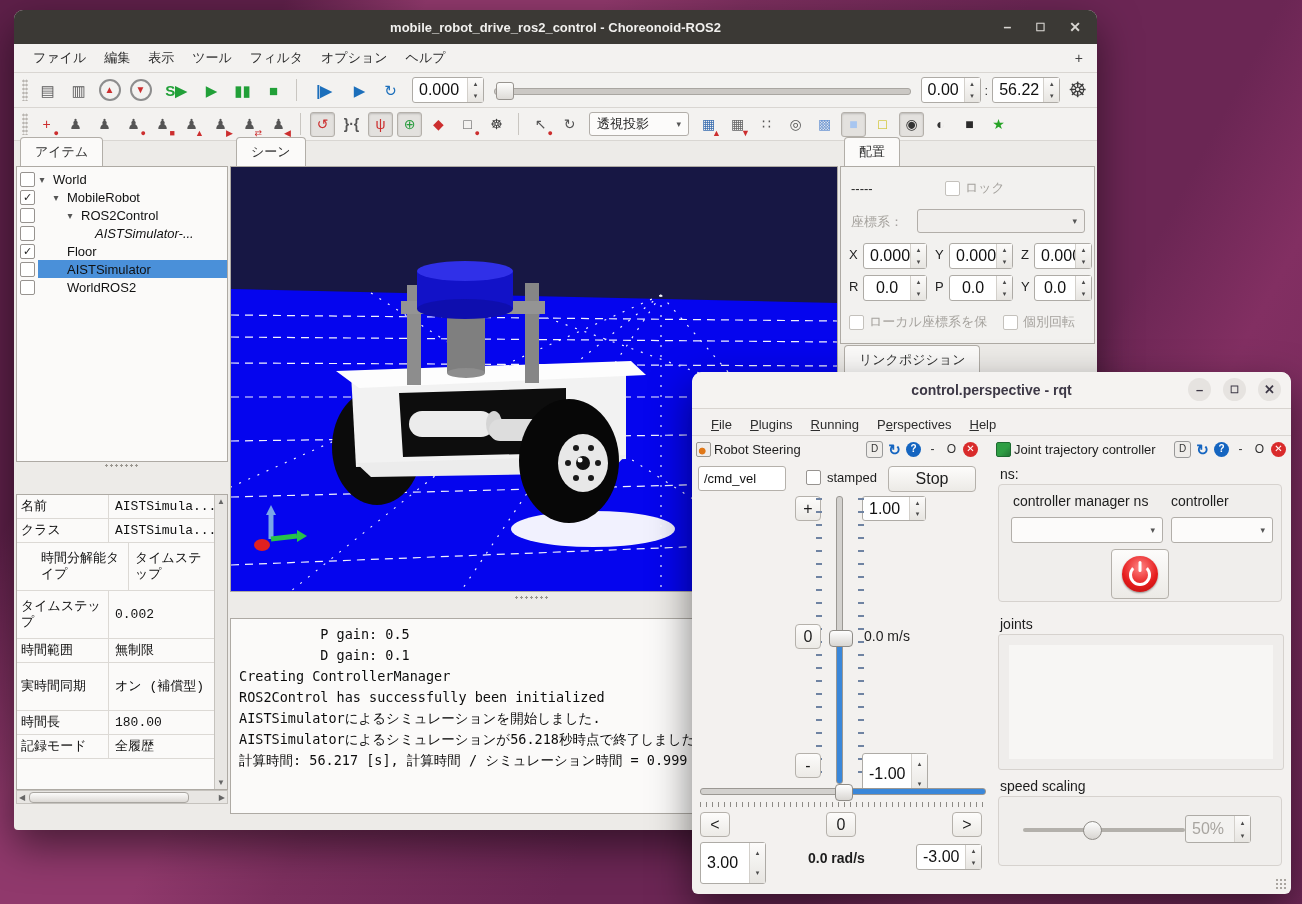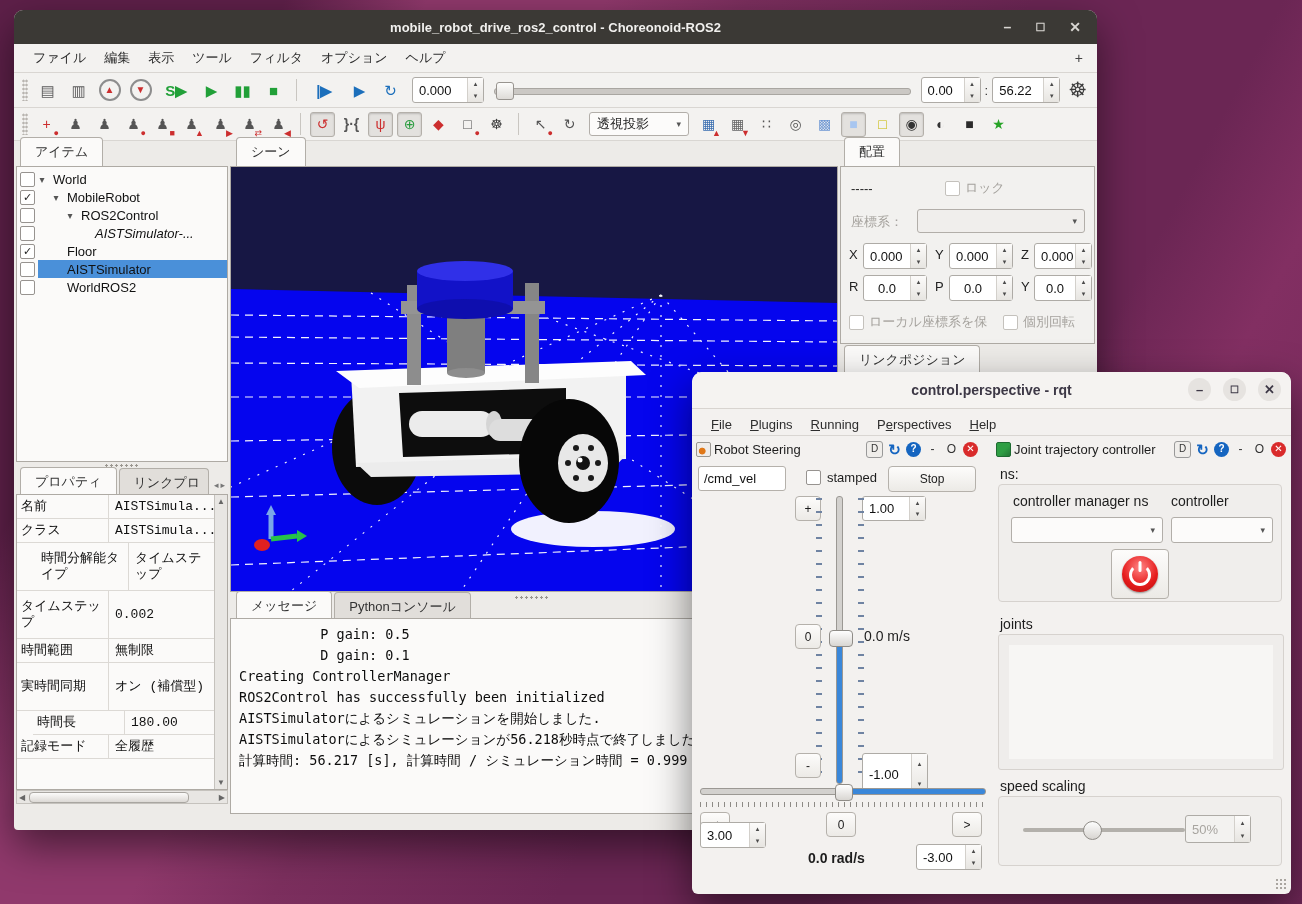--- a/index.html
+++ b/index.html
@@ -24,21 +24,21 @@
   .tgrip{width:6px;height:22px;margin:0 4px 0 2px;background-image:radial-gradient(#b8b4af 1px,transparent 1.2px);background-size:3px 4px;flex:none;}
   .tbi{width:25px;height:25px;display:flex;align-items:center;justify-content:center;margin:0 2px;border:1px solid transparent;border-radius:3px;position:relative;font-size:15px;flex:none;line-height:1;}
   #cnoid-toolbar-scene .tbi{width:23px;height:23px;font-size:14px;}
   .tbi.pressed{background:#e3e1de;border-color:#b4b0aa;box-shadow:inset 0 1px 2px rgba(0,0,0,.18);}
   .tbi .iacc{position:absolute;right:-1px;bottom:-2px;font-size:9px;}
   .tbi.ring .ibase{border:2px solid #8d8d8d;border-radius:50%;width:18px;height:18px;display:flex;align-items:center;justify-content:center;font-size:10px;}
   .tbi.wide{width:34px;font-weight:bold;}
   .tsep{width:1px;height:22px;background:#c9c6c1;margin:0 7px;flex:none;}
 
   .spin{display:flex;align-items:stretch;background:#fff;border:1px solid #aeaba6;border-radius:3px;height:26px;box-sizing:border-box;flex:none;}
-  .spin .val{flex:1;display:flex;align-items:center;padding:0 6px;font-size:13px;color:#101010;overflow:hidden;white-space:nowrap;}
+  .spin .val{flex:1;display:flex;align-items:center;padding:0 6px;font-size:16px;color:#101010;overflow:hidden;white-space:nowrap;}
   .spin .arrs{width:15px;border-left:1px solid #d3d0cb;display:flex;flex-direction:column;background:linear-gradient(#fcfbfa,#e7e5e1);}
   .spin .sa{flex:1;display:flex;align-items:center;justify-content:center;font-size:7px;color:#4a4a4a;}
   .spin.dis{background:#f3f2f0;}
   .spin.dis .val{color:#a8a5a0;}
 
   .tb-slider{flex:1;height:20px;position:relative;margin:0 10px;}
   .tb-slider .groove{position:absolute;left:0;right:0;top:8px;height:5px;background:#cbc8c4;border:1px solid #a9a6a1;border-radius:3px;}
   .tb-slider .handle{position:absolute;left:2px;top:2px;width:16px;height:16px;background:linear-gradient(#fdfdfc,#dedbd7);border:1px solid #98948f;border-radius:3px;}
 
   .tabrow{position:absolute;display:flex;align-items:flex-end;height:28px;font-size:13px;color:#333;}
@@ -93,21 +93,21 @@
   .dico{width:13px;height:13px;border-radius:2px;margin-right:3px;flex:none;}
   .dico.rs{background:radial-gradient(circle at 40% 62%, #e07818 3px, transparent 3.8px),#efece9;border:1px solid #9a9792;}
   .dico.jtc{background:linear-gradient(135deg,#2f9e44 55%,#237636);border:1px solid #1e6b31;}
   .dbtn{min-width:15px;height:15px;display:flex;align-items:center;justify-content:center;font-size:11px;color:#333;margin-left:4px;flex:none;line-height:1;}
   .dbtn.sq{border:1px solid #999;border-radius:3px;background:#efedea;font-size:10px;width:15px;}
   .dbtn.blue{color:#1565c0;font-size:15px;font-weight:bold;}
   .dbtn.bcirc{background:#1565c0;color:#fff;border-radius:50%;width:15px;height:15px;font-size:10px;font-weight:bold;}
   .dbtn.rcirc{background:#d92b2b;color:#fff;border-radius:50%;width:15px;height:15px;font-size:10px;}
   .dbtn.plain{color:#333;font-size:12px;}
 
-  .qbtn{position:absolute;background:linear-gradient(#fdfcfb,#eceae6);border:1px solid #b5b1ab;border-radius:4px;display:flex;align-items:center;justify-content:center;font-size:12px;color:#1d1d1d;box-sizing:border-box;}
+  .qbtn{position:absolute;background:linear-gradient(#fdfcfb,#eceae6);border:1px solid #b5b1ab;border-radius:4px;display:flex;align-items:center;justify-content:center;font-size:16px;color:#1d1d1d;box-sizing:border-box;}
   .qinput{position:absolute;background:#fff;border:1px solid #b5b1ab;border-radius:3px;font-size:13px;color:#111;padding:0 5px;box-sizing:border-box;font-family:"Liberation Sans",sans-serif;}
   .qcb{position:absolute;display:flex;align-items:center;gap:6px;font-size:13px;color:#1d1d1d;}
 
   .vticks{position:absolute;width:6px;background-image:repeating-linear-gradient(to bottom,#6f83a2 0 1.5px,transparent 1.5px 13px);}
   .vgroove{position:absolute;width:7px;border-radius:3px;border:1px solid #9b9893;background:linear-gradient(to bottom,#d3d1ce 0 49%,var(--slider-blue,#3a87d9) 49% 100%);box-sizing:border-box;}
   .vhandle{position:absolute;width:22px;height:15px;background:linear-gradient(#fefefe,#d9d6d2);border:1px solid #8f8c87;border-radius:4px;}
   .hgroove{position:absolute;height:7px;border-radius:3px;border:1px solid #9b9893;background:linear-gradient(to right,#d3d1ce 0 50%,var(--slider-blue,#3a87d9) 50% 100%);box-sizing:border-box;}
   .hhandle{position:absolute;width:16px;height:15px;background:linear-gradient(#fefefe,#d9d6d2);border:1px solid #8f8c87;border-radius:4px;}
   .hticks{position:absolute;height:5px;background-image:repeating-linear-gradient(to right,#8d8a85 0 1px,transparent 1px 6px);}
   .rlabel{position:absolute;font-size:14px;color:#1d1d1d;white-space:nowrap;}
@@ -373,28 +373,20 @@
           <div class="trow">
             <span class="cbx"></span>
             <span class="tind" style="width: 14px;"></span>
             <span class="texp"></span>
             <span class="tlab">WorldROS2</span>
           </div>
         </div>
     </div>
     <div class="splitter-dots" style="left:90px;top:453px;width:36px;height:5px"></div>
 
-    <div class="tabrow" style="left:6px;top:458px;width:208px">
-      <span class="tab active">プロパティ</span>
-      <span class="tab" style="max-width:74px;overflow:hidden">リンクプロ</span>
-      <span class="tabscroll">
-        <span>◂</span>
-        <span>▸</span>
-      </span>
-    </div>
     <div class="panelbox" style="left:2px;top:484px;width:212px;height:296px">
       <div id="prop-rows">
           <div class="prow" style="height: 24px;">
             <div class="pk">名前</div>
             <div class="pv">AISTSimula...</div>
           </div>
           <div class="prow" style="height: 24px;">
             <div class="pk">クラス</div>
             <div class="pv">AISTSimula...</div>
           </div>
@@ -407,21 +399,21 @@
             <div class="pv">0.002</div>
           </div>
           <div class="prow" style="height: 24px;">
             <div class="pk">時間範囲</div>
             <div class="pv">無制限</div>
           </div>
           <div class="prow" style="height: 48px;">
             <div class="pk">実時間同期</div>
             <div class="pv">オン (補償型)</div>
           </div>
-          <div class="prow" style="height: 24px; margin-left: 16px;">
+          <div class="prow" style="height: 24px;">
             <div class="pk">時間長</div>
             <div class="pv">180.00</div>
           </div>
           <div class="prow" style="height: 24px;">
             <div class="pk">記録モード</div>
             <div class="pv">全履歴</div>
           </div>
         </div>
       <div class="vscroll">
         <span>▲</span>
@@ -496,24 +488,20 @@
           <line x1="0" y1="0" x2="0" y2="-24" stroke="#7aa7e8" stroke-width="5"></line>
           <polygon points="-5,-24 5,-24 0,-34" fill="#7aa7e8"></polygon>
           <line x1="0" y1="0" x2="26" y2="-3" stroke="#27c24a" stroke-width="5"></line>
           <polygon points="26,-9 26,3 36,-3" fill="#27c24a"></polygon>
           <ellipse cx="-9" cy="6" rx="8" ry="6" fill="#e02020"></ellipse>
         </g>
       </svg>
     </div>
     <div class="splitter-dots" style="left:500px;top:585px;width:36px;height:5px"></div>
 
-    <div class="tabrow" style="left:222px;top:582px">
-      <span class="tab active">メッセージ</span>
-      <span class="tab">Pythonコンソール</span>
-    </div>
     <div class="panelbox" style="left:216px;top:608px;width:608px;height:196px">
       <div class="log" id="log-lines" style="left:0;top:0;right:0;bottom:0"><div class="logline">          P gain: 0.5</div><div class="logline">          D gain: 0.1</div><div class="logline">Creating ControllerManager</div><div class="logline">ROS2Control has successfully been initialized</div><div class="logline">AISTSimulatorによるシミュレーションを開始しました.</div><div class="logline">AISTSimulatorによるシミュレーションが56.218秒時点で終了しました.</div><div class="logline">計算時間: 56.217 [s], 計算時間 / シミュレーション時間 = 0.999</div></div>
     </div>
 
     <div class="tabrow" style="left:830px;top:128px">
       <span class="tab active">配置</span>
     </div>
     <div class="panelbox" style="left:826px;top:156px;width:255px;height:178px;background:#f2f1ef">
       <span class="plabel" style="left:10px;top:14px">-----</span>
       <span class="pcb" style="left:104px;top:12px">
@@ -651,21 +639,21 @@
             <span class="sa">▾</span>
           </span>
       </div>
 
       <div class="hgroove" style="left:4px;top:350px;width:286px"></div>
       <div class="hhandle" style="left:139px;top:346px"></div>
       <div class="hticks" style="left:4px;top:364px;width:286px"></div>
       <div class="qbtn" style="left:4px;top:374px;width:30px;height:25px">&lt;</div>
       <div class="qbtn" style="left:130px;top:374px;width:30px;height:25px">0</div>
       <div class="qbtn" style="left:256px;top:374px;width:30px;height:25px">&gt;</div>
-      <div class="spin" style="position:absolute;left:4px;top:384px;width:66px;height:26px">
+      <div class="spin" style="position:absolute;left:4px;top:404px;width:66px;height:42px">
         <span class="val">3.00</span>
         <span class="arrs">
             <span class="sa">▴</span>
             <span class="sa">▾</span>
           </span>
       </div>
       <span class="rlabel" style="left:112px;top:412px;font-weight:bold">0.0 rad/s</span>
       <div class="spin" style="position:absolute;left:220px;top:406px;width:66px;height:26px">
         <span class="val">-3.00</span>
         <span class="arrs">

